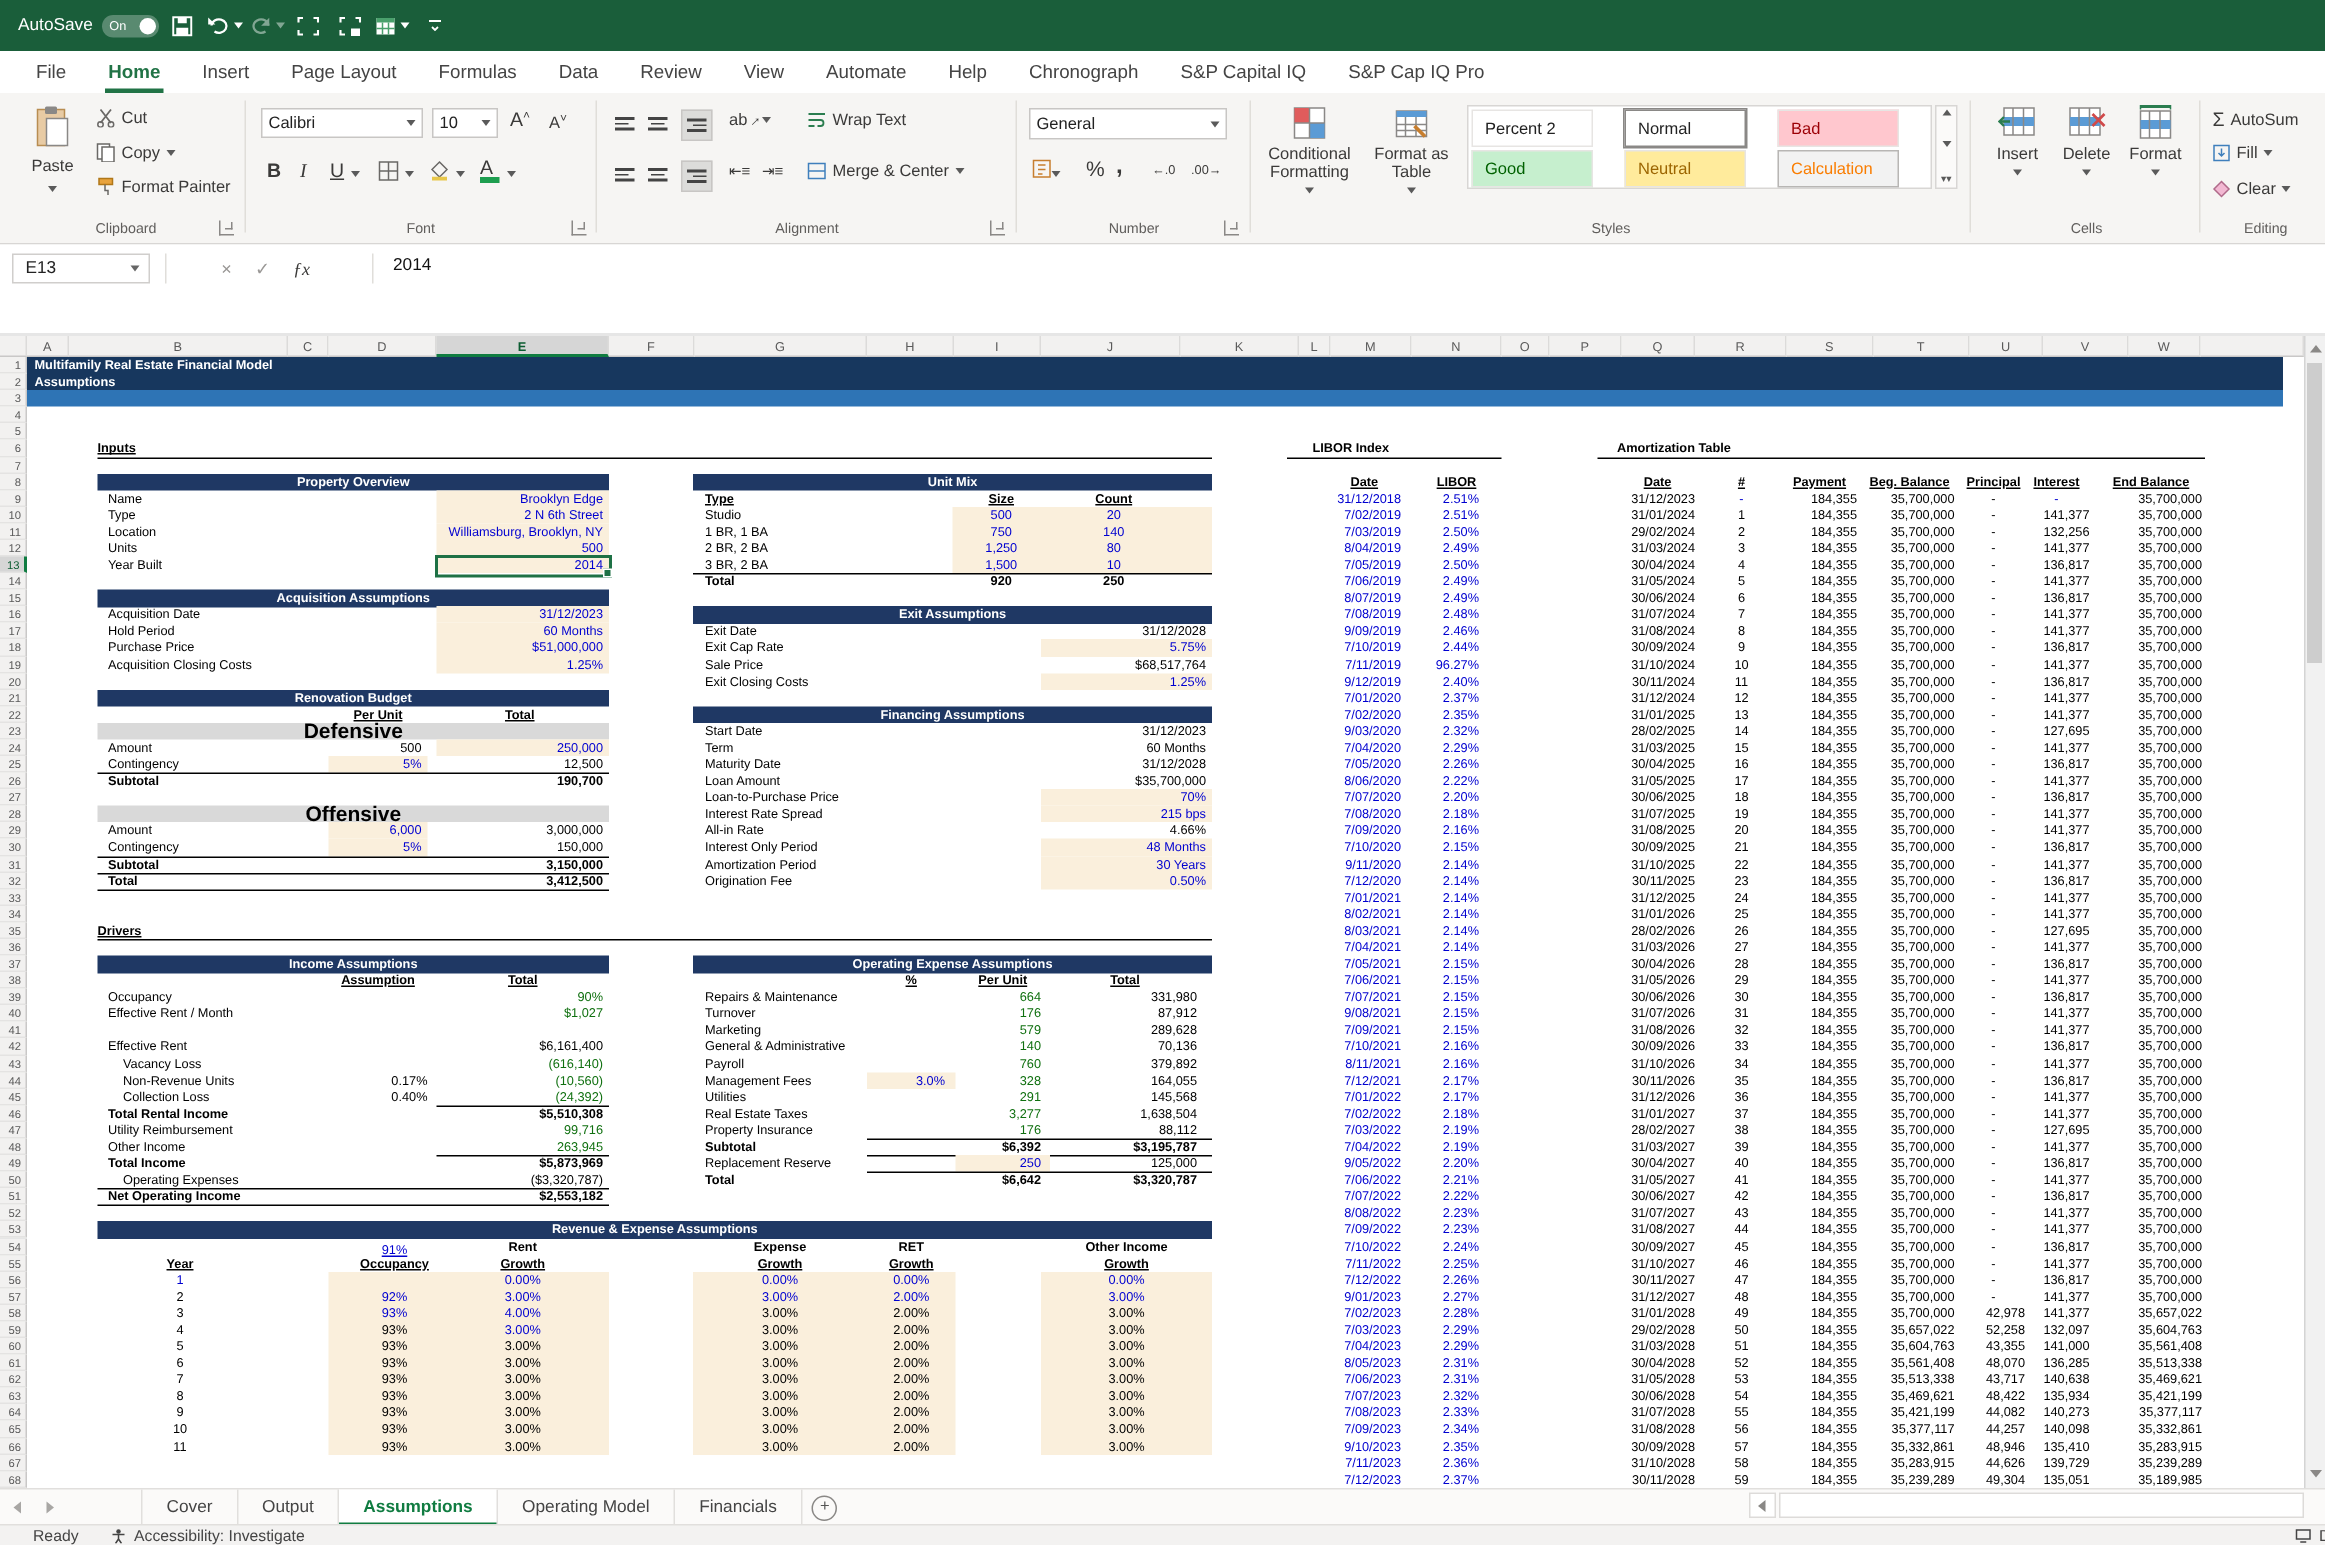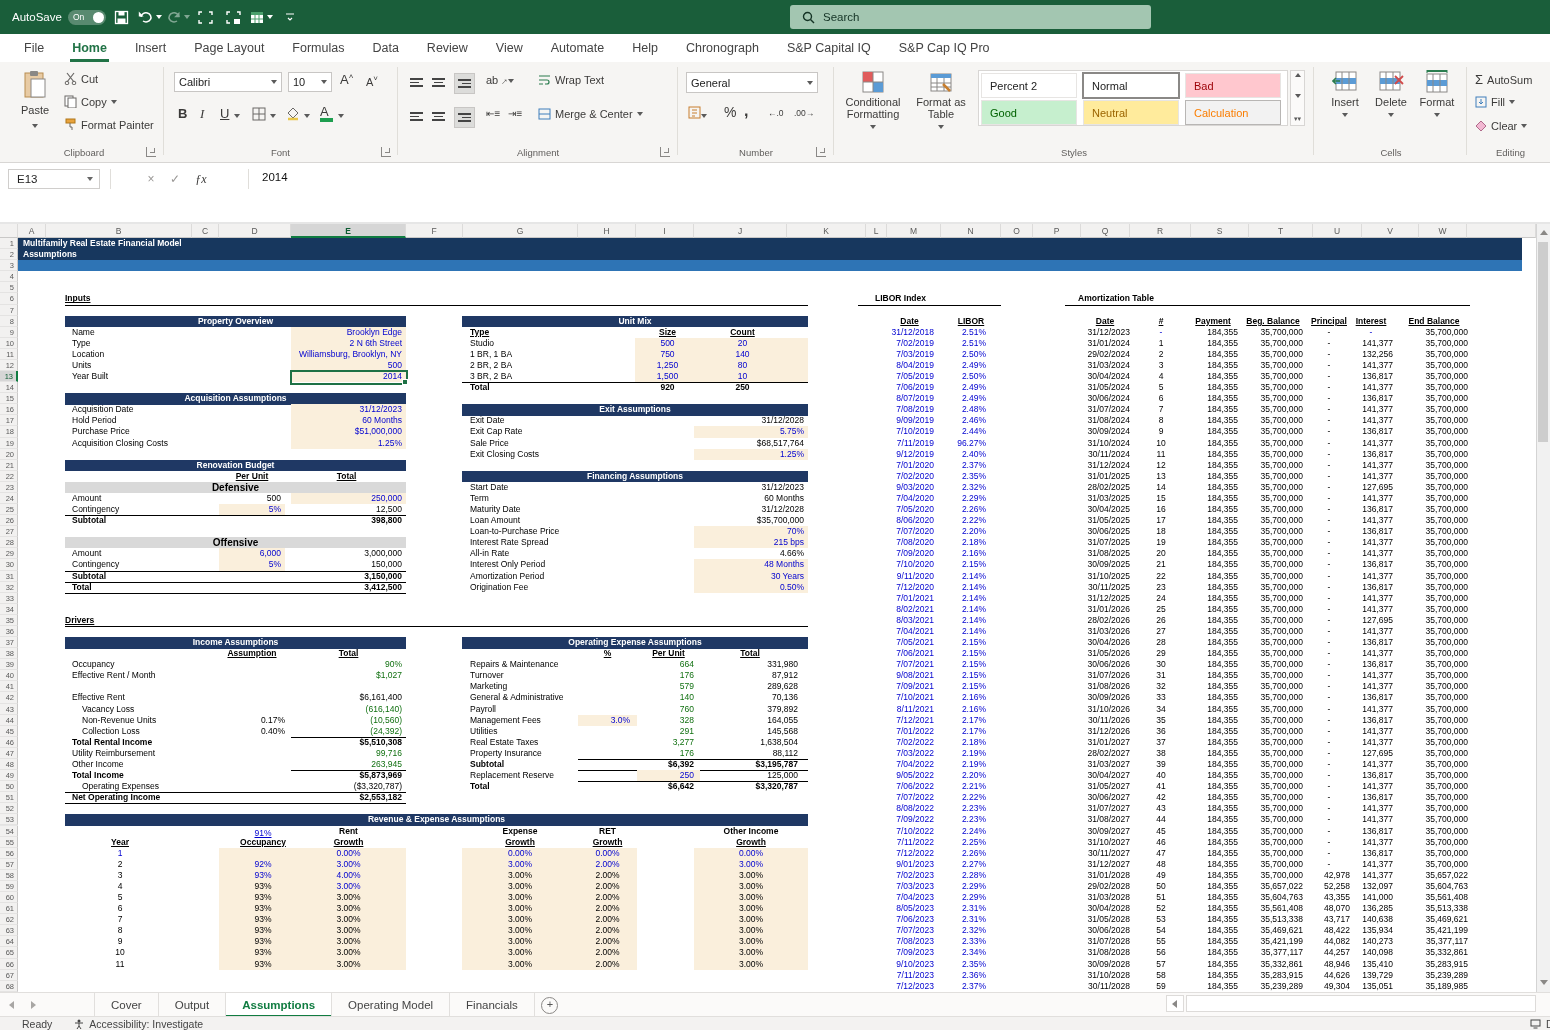--- a/index.html
+++ b/index.html
@@ -28,21 +28,21 @@
 
   
   #ribbon{position:absolute;left:0;top:62px;width:1550px;height:100px;background:#f6f5f3;border-bottom:1px solid #d8d6d4}
   .rgroup{position:absolute;top:0;height:98px}
   .glabel{position:absolute;bottom:2px;left:0;right:0;text-align:center;font-size:9.5px;color:#605e5c}
   .gsep{position:absolute;top:5px;width:1px;height:88px;background:#e0ded9}
   .rbtn{display:flex;align-items:center;gap:4px;font-size:11px;color:#3b3a39;white-space:nowrap}
   .combo{background:#fff;border:1px solid #c8c6c4;font-size:11px;color:#222;display:flex;justify-content:space-between;align-items:center;padding:1px 4px;box-sizing:border-box}
   .dlaunch{position:absolute;bottom:3px;width:9px;height:9px;border-left:1px solid #8a8886;border-bottom:1px solid #8a8886}
   .dlaunch::after{content:"";position:absolute;right:1px;top:1px;width:4px;height:4px;border-right:1.5px solid #8a8886;border-bottom:1.5px solid #8a8886}
-  .chip{width:96px;height:25px;font-size:11px;display:flex;align-items:center;padding-left:8px;border:1px solid #e7e5e3;box-sizing:border-box;background:#fff;color:#222}
+  .chip{width:81px;height:25px;font-size:11px;display:flex;align-items:center;padding-left:8px;border:1px solid #e7e5e3;box-sizing:border-box;background:#fff;color:#222}
   .s-normal{border:1px solid #8a8886;outline:1px solid #8a8886}
   .s-bad{background:#ffc7ce;color:#9c0006}
   .s-good{background:#c6efce;color:#006100}
   .s-neutral{background:#ffeb9c;color:#9c6500}
   .s-calc{background:#f2f2f2;color:#fa7d00;border:1px solid #b8b6b4}
   .alico{display:inline-block;width:13px}
   .alico i{display:block;height:1.5px;background:#444;margin:2px 0}
   .alico.l i:nth-child(2){width:70%}.alico.l i:nth-child(3){width:100%}
   .alico.c i:nth-child(2){width:70%;margin:2px auto}.alico.c i:nth-child(3){width:100%}
   .alico.r i:nth-child(2){width:70%;margin-left:auto}.alico.r i:nth-child(3){width:100%}
@@ -57,21 +57,21 @@
   .fsep{position:absolute;top:6px;width:1px;height:20px;background:#e0deda}
 
   
   #grid{position:absolute;left:0;top:222px;width:1550px;height:770px;background:#e6e6e6}
   .sc{position:absolute;font-size:8.5px;line-height:11.1px;height:11.1px;white-space:nowrap;color:#000}
   .r{text-align:right}.c{text-align:center}
   .bold{font-weight:700}.u{text-decoration:underline}
   .blue{color:#0000d0}.green{color:#107010}.white{color:#fff}
   .tan{position:absolute;background:#faefdc}
   .navyhdr{position:absolute;background:#1f3864;color:#fff;font-weight:700;text-align:center;font-size:8.5px;line-height:11.6px;height:11.6px}
-  .grayband{position:absolute;background:#d9d9d9;font-weight:700;text-align:center;font-size:10px;line-height:11.1px;height:11.1px}
+  .grayband{position:absolute;background:#d9d9d9;font-weight:700;text-align:center;font-size:14px;line-height:11.1px;height:11.1px}
   .hline{position:absolute;border-top:1px solid #000;height:0}
   .ch{position:absolute;top:2px;height:14px;background:#f2f1f0;border-right:1px solid #dcdbda;border-bottom:1px solid #c9c8c7;font-size:8.5px;color:#5a5a5a;text-align:center;line-height:14px;box-sizing:border-box}
   .ch.sel{background:#d6d6d6;border-bottom:2px solid #107c41;color:#0b5c31;font-weight:700}
   .rh{position:absolute;left:0;width:18px;background:#f2f1f0;border-right:1px solid #c9c8c7;border-bottom:1px solid #e4e3e2;font-size:7.5px;color:#5a5a5a;text-align:right;padding-right:3px;box-sizing:border-box}
   .rh.sel{background:#d6d6d6;border-right:2px solid #107c41;color:#0b5c31}
 
   
   #tabbar{position:absolute;left:0;top:992px;width:1550px;height:24px;background:#fbfaf9;border-top:1px solid #e1dfdd;display:flex;align-items:stretch}
   .tnav{width:22px;display:flex;align-items:center;justify-content:center}
   #tabs{display:flex;align-items:stretch;margin-left:50px}
@@ -139,27 +139,20 @@
           <rect x="1" y="1" width="12" height="3" fill="#4aa06c"></rect>
           <path d="M5 4v8M9 4v8M1 8h12" stroke="#4aa06c" stroke-width="1"></path>
         </svg>
         <span class="car carw" style="margin-left:2px"></span>
       </div>
     <div class="qbtn">
         <svg width="10" height="8" viewBox="0 0 10 8">
           <path d="M1 1h8M3 5l2 2 2-2" stroke="#fff" stroke-width="1.2" fill="none"></path>
         </svg>
       </div>
-  </div>
-  <div id="searchbox">
-    <svg width="13" height="13" viewBox="0 0 13 13">
-        <circle cx="5.5" cy="5.5" r="4" fill="none" stroke="#143325" stroke-width="1.4"></circle>
-        <path d="M8.5 8.5L12 12" stroke="#143325" stroke-width="1.4"></path>
-      </svg>
-    <span>Search</span>
   </div>
 
   <div id="menubar">
       <div class="mitem">File</div>
       <div class="mitem active">Home</div>
       <div class="mitem">Insert</div>
       <div class="mitem">Page Layout</div>
       <div class="mitem">Formulas</div>
       <div class="mitem">Data</div>
       <div class="mitem">Review</div>
@@ -604,21 +597,21 @@
       <div class="sc " style="left: 72px; top: 326.38px;">Amount</div>
       <div class="tan" style="left: 219px; top: 326.38px; width: 66px; height: 11.085px;"></div>
       <div class="sc r blue" style="right: 1269px; top: 326.38px;">6,000</div>
       <div class="sc r " style="right: 1148px; top: 326.38px;">3,000,000</div>
       <div class="sc " style="left: 72px; top: 337.465px;">Contingency</div>
       <div class="tan" style="left: 219px; top: 337.465px; width: 66px; height: 11.085px;"></div>
       <div class="sc r blue" style="right: 1269px; top: 337.465px;">5%</div>
       <div class="sc r " style="right: 1148px; top: 337.465px;">150,000</div>
       <div class="hline" style="left: 65px; top: 293.125px; width: 341px;"></div>
       <div class="sc bold" style="left: 72px; top: 293.125px;">Subtotal</div>
-      <div class="sc r bold" style="right: 1148px; top: 293.125px;">398,800</div>
+      <div class="sc r bold" style="right: 1148px; top: 293.125px;">190,700</div>
       <div class="grayband" style="left: 65px; top: 315.295px; width: 341px;">Offensive</div>
       <div class="hline" style="left: 65px; top: 348.55px; width: 341px;"></div>
       <div class="sc bold" style="left: 72px; top: 348.55px;">Subtotal</div>
       <div class="sc r bold" style="right: 1148px; top: 348.55px;">3,150,000</div>
       <div class="hline" style="left: 65px; top: 359.635px; width: 341px;"></div>
       <div class="sc bold" style="left: 72px; top: 359.635px;">Total</div>
       <div class="sc r bold" style="right: 1148px; top: 359.635px;">3,412,500</div>
       <div class="hline" style="left: 65px; top: 370.72px; width: 341px;"></div>
       <div class="navyhdr" style="left: 462px; top: 93.595px; width: 346px;">Unit Mix</div>
       <div class="sc bold u" style="left: 470px; top: 104.68px;">Type</div>

